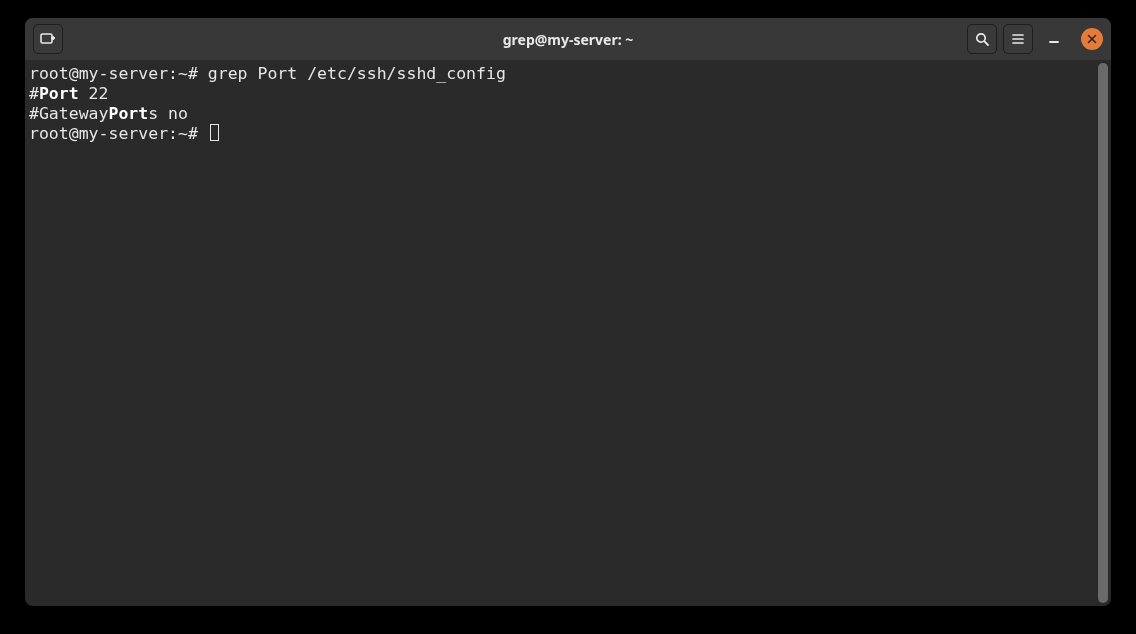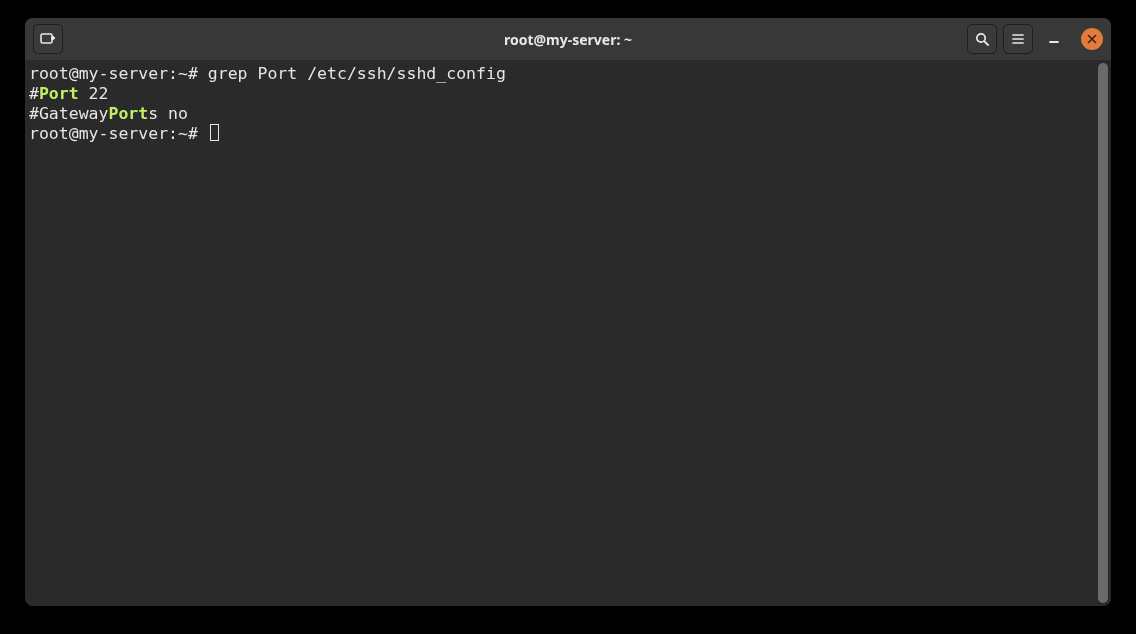--- a/index.html
+++ b/index.html
@@ -114,21 +114,21 @@
     .scrollbar-thumb {
       position: absolute;
       top: 0;
       left: 0;
       right: 0;
       height: 100%;
       background: #6a6a6a;
       border-radius: 5px;
     }
     .hl {
-      color: #bef264;
+      color: #ffffff;
       font-weight: bold;
     }
     .cursor-box {
       display: inline-block;
       width: 9px;
       height: 17px;
       border: 1px solid #e6e6e6;
       vertical-align: -2px;
       margin-left: 2px;
     }
@@ -143,21 +143,21 @@
   <div class="titlebar">
     <div class="titlebar-left">
       <div class="tb-btn">
         <svg width="16" height="16" viewBox="0 0 16 16" fill="none">
           <rect x="1" y="3" width="11" height="9" rx="1.5" stroke="#e8e8e8" stroke-width="1.6" fill="#3a3a3a"></rect>
           <line x1="11" y1="7" x2="15" y2="7" stroke="#e8e8e8" stroke-width="1.8"></line>
           <line x1="13" y1="5" x2="13" y2="9" stroke="#e8e8e8" stroke-width="1.8"></line>
         </svg>
       </div>
     </div>
-    <div class="titlebar-center">root@my-server: ~</div>
+    <div class="titlebar-center">grep@my-server: ~</div>
     <div class="titlebar-right">
       <div class="tb-btn">
         <svg width="15" height="15" viewBox="0 0 15 15" fill="none">
           <circle cx="6" cy="6" r="4.2" stroke="#e8e8e8" stroke-width="1.7"></circle>
           <line x1="9.2" y1="9.2" x2="13" y2="13" stroke="#e8e8e8" stroke-width="1.8" stroke-linecap="round"></line>
         </svg>
       </div>
       <div class="tb-btn">
         <svg width="14" height="14" viewBox="0 0 14 14" fill="none">
           <line x1="2" y1="3" x2="12" y2="3" stroke="#e8e8e8" stroke-width="1.7" stroke-linecap="round"></line>

